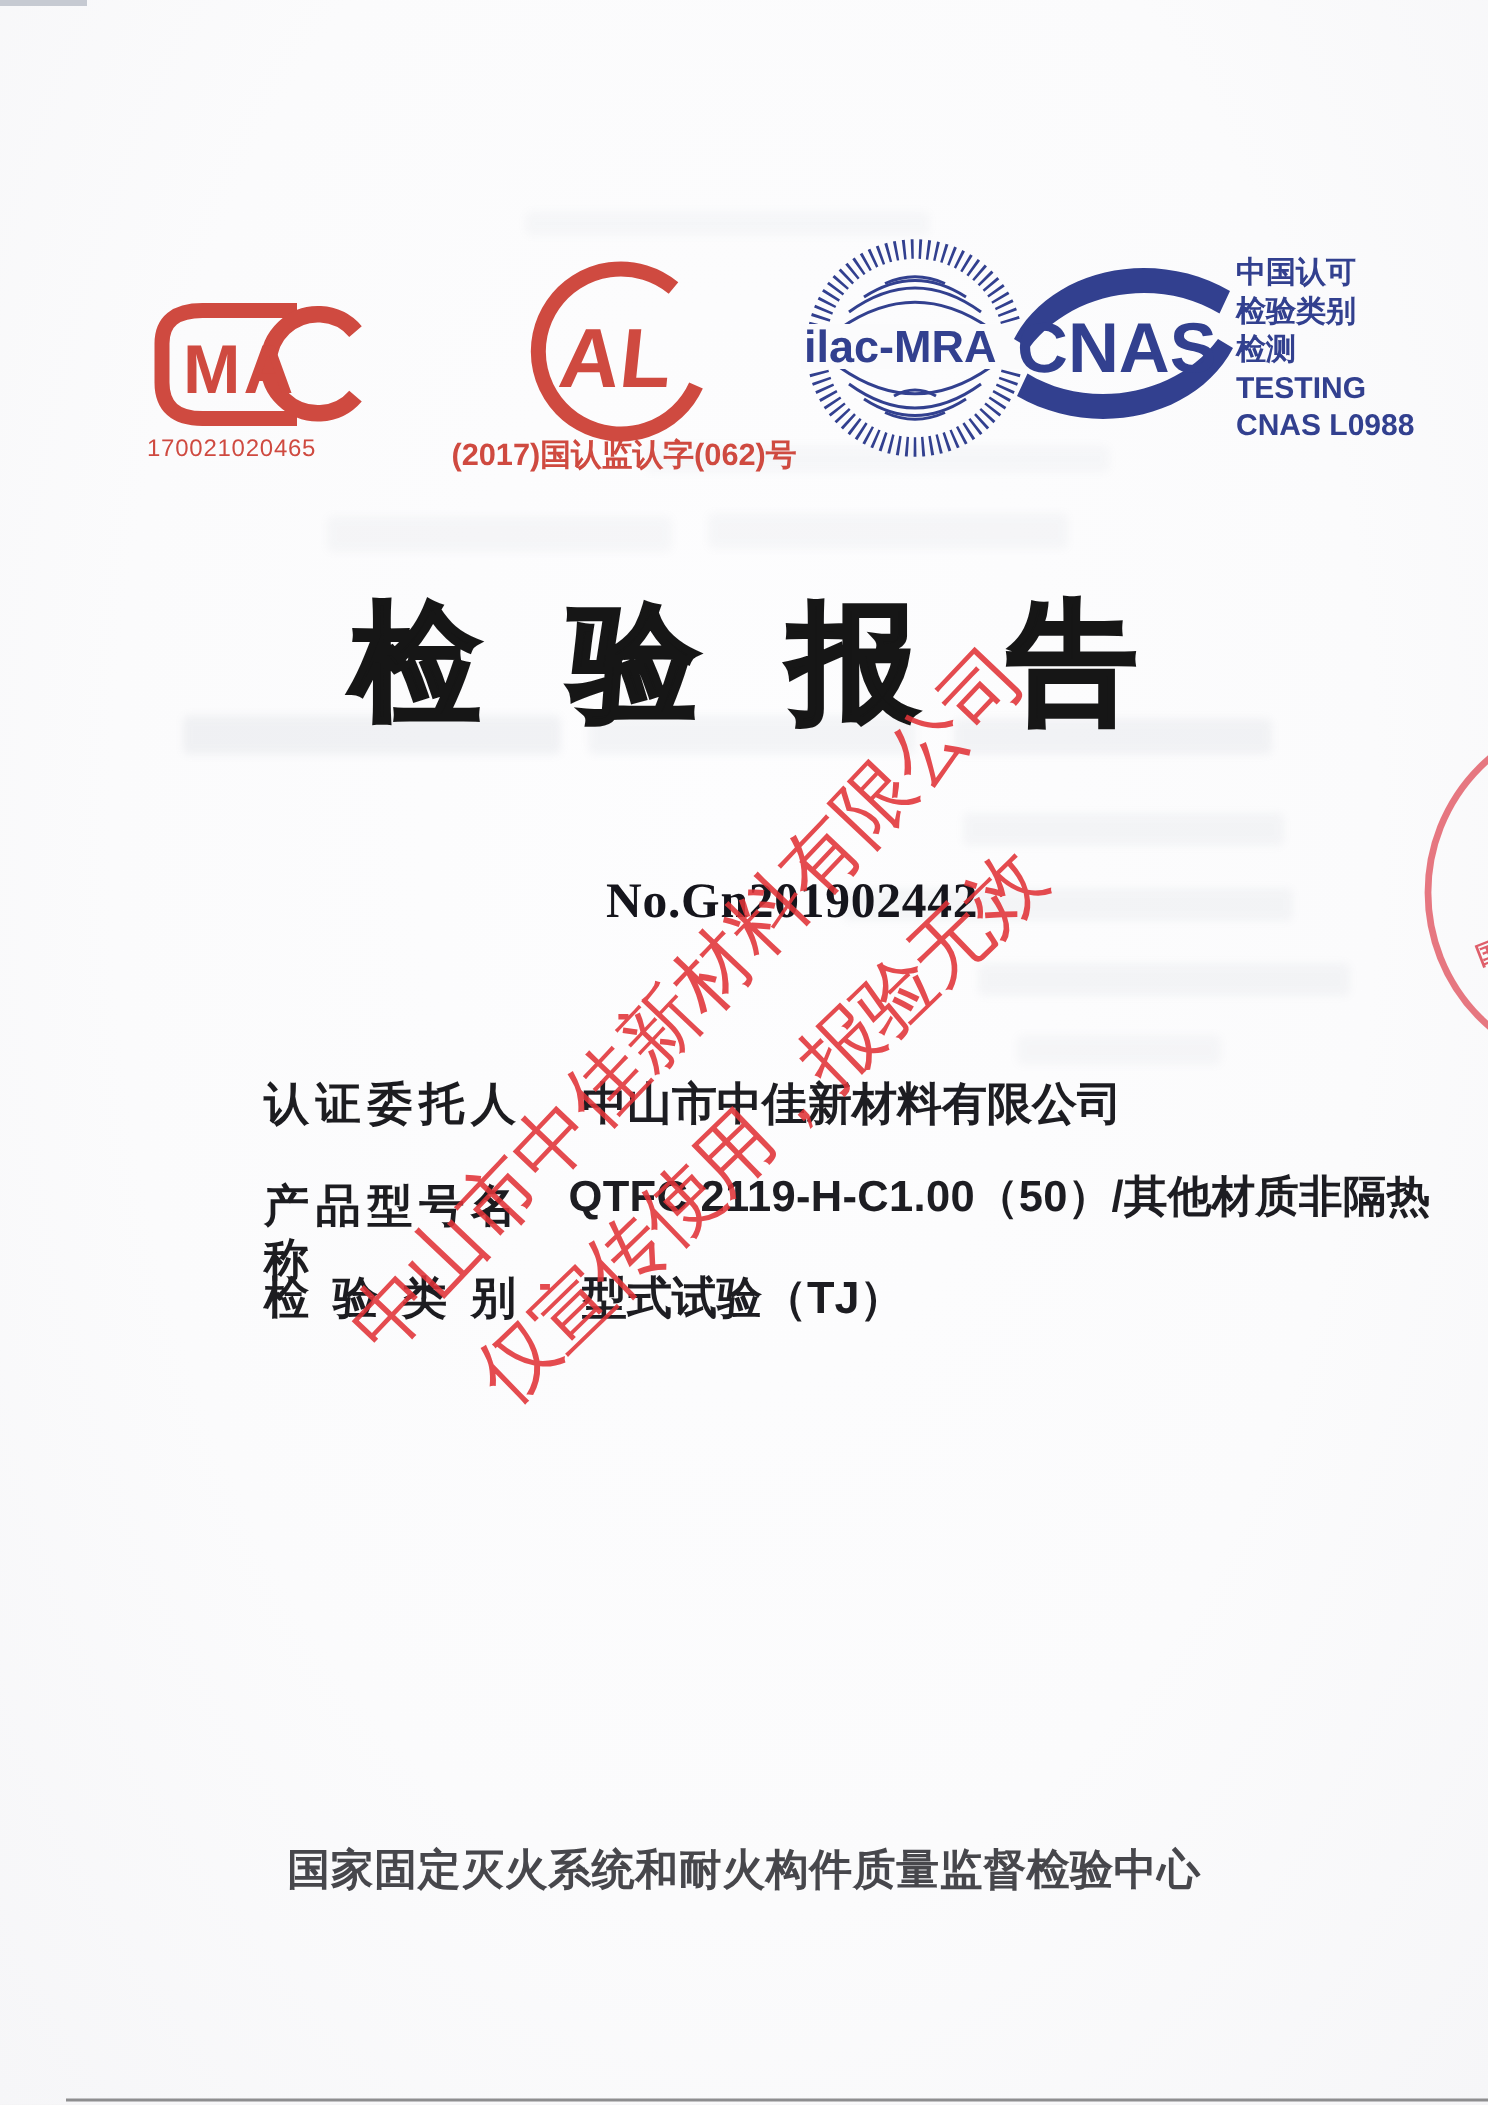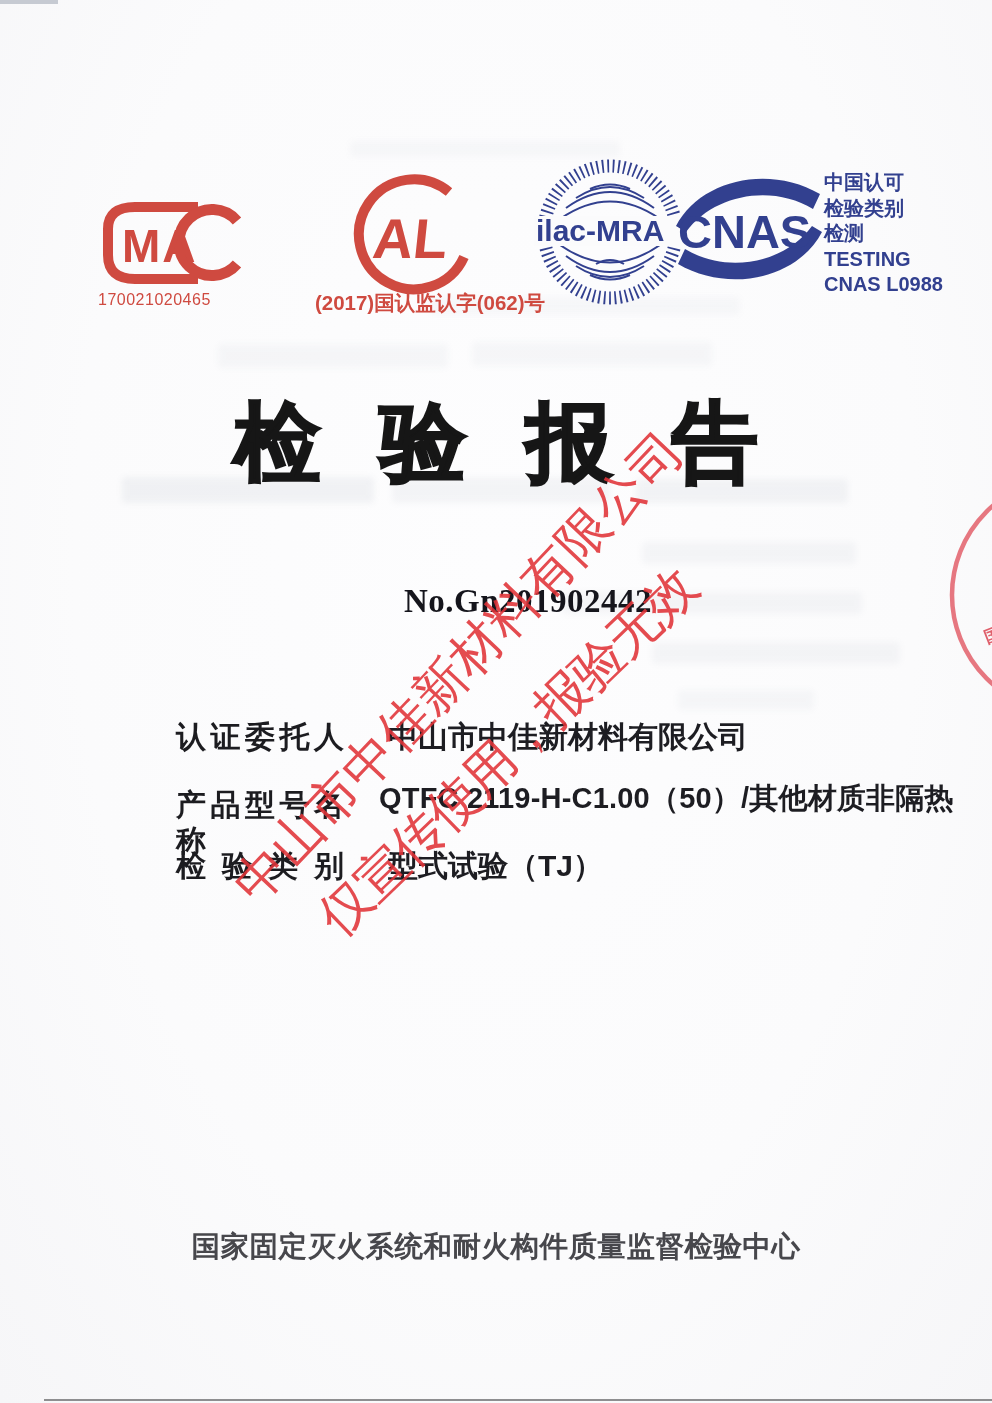--- a/index.html
+++ b/index.html
@@ -17,21 +17,21 @@
   
   .smudge{position:absolute;background:#8d97a8;filter:blur(3px);border-radius:4px;}
 
   
   .cma-number{
     position:absolute;left:98px;top:291px;width:160px;
     color:#cf4a40;font-size:16px;font-weight:500;letter-spacing:.5px;
   }
   .cal-caption{
     position:absolute;left:296px;top:289px;width:240px;text-align:center;
-    color:#cf4a40;font-size:20.5px;font-weight:600;margin-left:14px;
+    color:#cf4a40;font-size:20.5px;font-weight:600;
   }
   .cnas-text{
     position:absolute;left:824px;top:170px;width:130px;
     color:#32408f;font-size:20px;line-height:25.5px;font-weight:700;
   }
 
   
   .title{
     position:absolute;left:0;right:0;top:392px;
     text-align:center;

